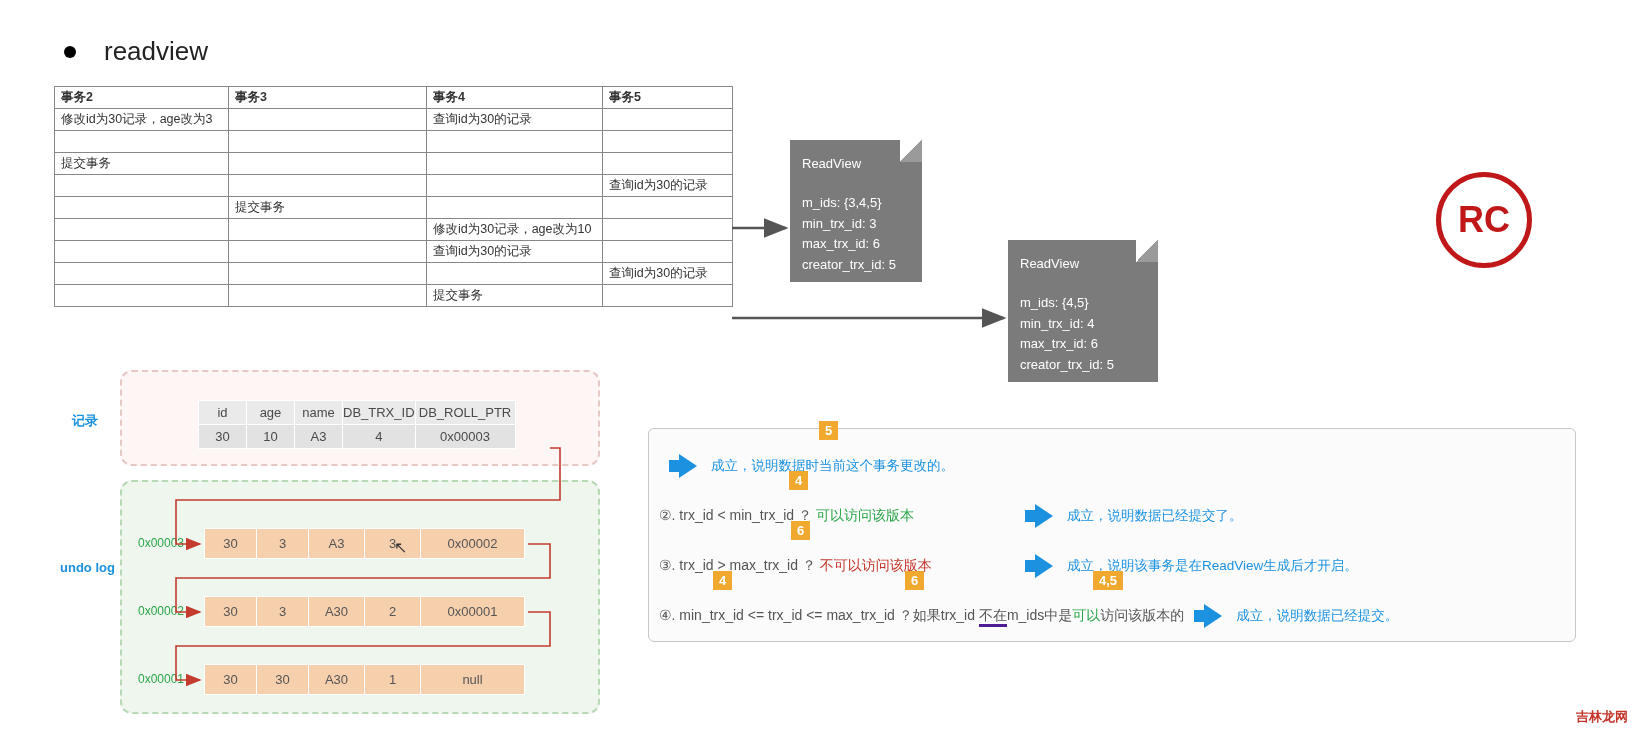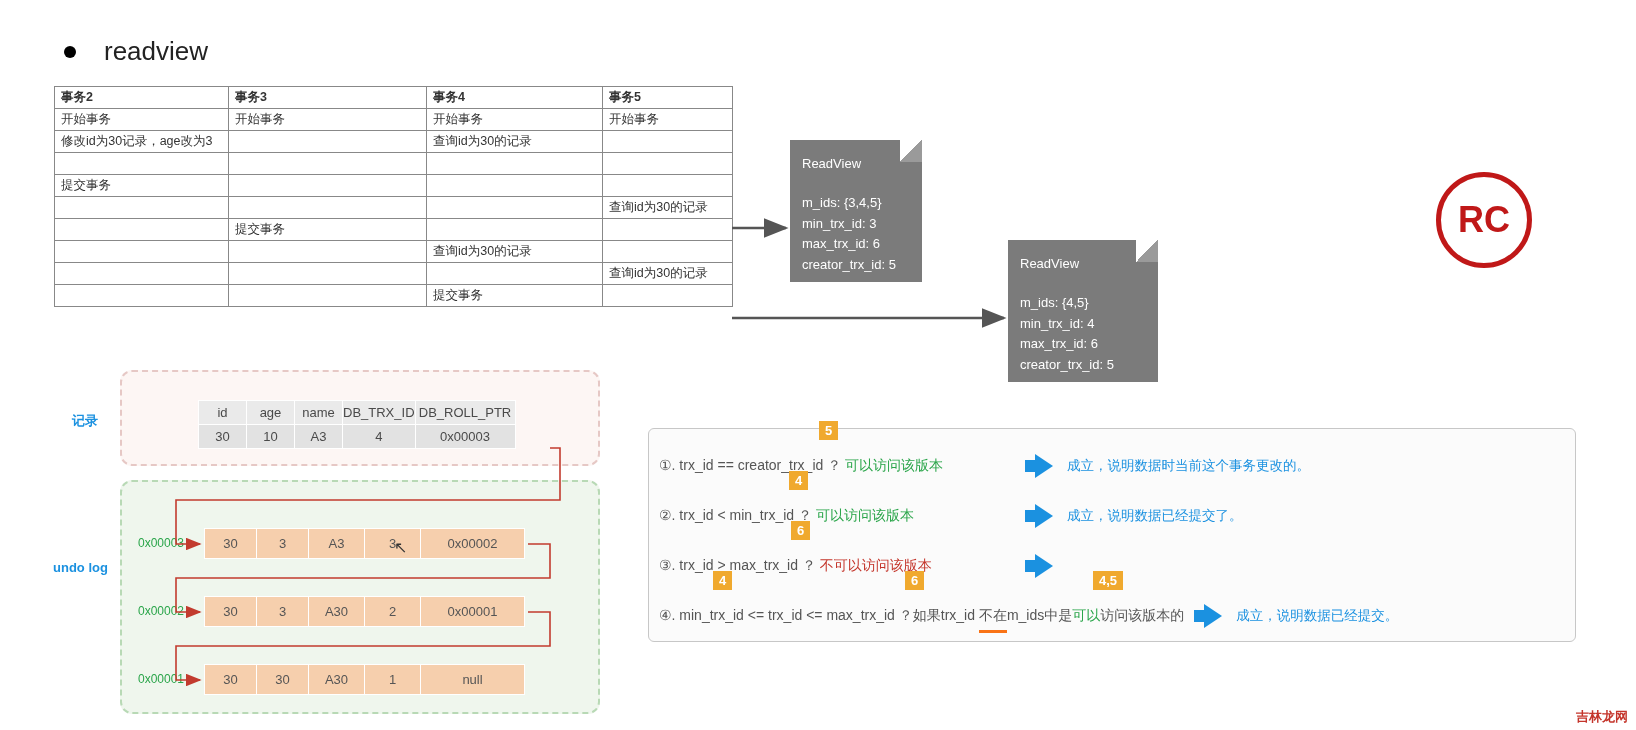--- a/index.html
+++ b/index.html
@@ -17,21 +17,21 @@
   .note { position: absolute; background: #7b7b7b; color: #fff; font-size: 13px; line-height: 1.6; padding: 14px 18px 10px 12px; }
   .note1 { top: 140px; left: 790px; width: 132px; height: 142px; }
   .note2 { top: 240px; left: 1008px; width: 150px; height: 142px; }
   .note .fold { position: absolute; top: 0; right: 0; width: 22px; height: 22px; background: #fff; }
   .note .fold:after { content: ""; position: absolute; inset: 0; background: linear-gradient(135deg, transparent 50%, #9a9a9a 50%); }
   .note-title { font-weight: 400; margin-bottom: 18px; }
   .record-box { position: absolute; top: 370px; left: 120px; width: 480px; height: 96px; border: 2px dashed #e6c8c5; border-radius: 12px; background: #fdf6f4; }
   .undo-box { position: absolute; top: 480px; left: 120px; width: 480px; height: 234px; border: 2px dashed #b8d9b5; border-radius: 12px; background: #eff6ed; }
   .side-label { position: absolute; font-size: 13px; color: #1b91e0; font-weight: 600; }
   .label-record { top: 412px; left: 72px; }
-  .label-undo { top: 560px; left: 53px; }
+  .label-undo { top: 560px; left: 60px; }
   .mini-tbl { position: absolute; border-collapse: collapse; }
   .mini-tbl th, .mini-tbl td { border: 1px solid #fff; text-align: center; font-size: 13px; color: #4a4a4a; padding: 4px 0; margin-top: 48px; }
   .mini-tbl th { background: #eaeaea; font-weight: 400; }
   .mini-tbl td { background: #e2e2e2; }
   .rec-tbl { top: 400px; left: 198px; }
   .rec-tbl th:nth-child(1), .rec-tbl td:nth-child(1){width:48px}
   .rec-tbl th:nth-child(2), .rec-tbl td:nth-child(2){width:48px}
   .rec-tbl th:nth-child(3), .rec-tbl td:nth-child(3){width:48px}
   .rec-tbl th:nth-child(4), .rec-tbl td:nth-child(4){width:70px}
   .rec-tbl th:nth-child(5), .rec-tbl td:nth-child(5){width:100px}
@@ -53,21 +53,21 @@
   .rc-badge { position: absolute; top: 172px; left: 1436px; width: 96px; height: 96px; border: 5px solid #c01818; border-radius: 50%; display: flex; align-items: center; justify-content: center; color: #c01818; font-size: 36px; font-weight: 600; }
   .rules-box { position: absolute; top: 428px; left: 648px; width: 928px; height: 214px; border: 1px solid #c7c7c7; border-radius: 6px; background: #fbfbfb; padding: 12px 0 0 10px; }
   .rule-line { position: relative; height: 50px; display: flex; align-items: center; font-size: 14px; color: #555; }
   .tag { position: absolute; top: -20px; background: #f0a92e; color: #fff; font-size: 13px; font-weight: 600; padding: 2px 6px; }
   .green { color: #2aa54a; }
   .red { color: #c4352b; }
   .blue-note { color: #1b91e0; font-size: 13.5px; }
   .arrow-right { width: 0; height: 0; border-top: 12px solid transparent; border-bottom: 12px solid transparent; border-left: 18px solid #1b91e0; position: relative; margin: 0 14px 0 20px; }
   .arrow-right:before{content:"";position:absolute;left:-28px;top:-6px;width:12px;height:12px;background:#1b91e0}
   .cursor{position:absolute;top:538px;left:394px;font-size:16px;color:#333}
-  .red-under{border-bottom:3px solid #f97316;padding-bottom:7px}
+  .red-under{border-bottom:3px solid #4c1d95;padding-bottom:1px}
   .watermark{position:absolute;bottom:4px;right:8px;color:#c4352b;font-size:13px;font-weight:600}
   .rule-text{min-width:356px}
 </style>
 </head>
 <body>
 
 <div class="bullet-row">
   <div class="bullet-dot"></div>
   <div class="bullet-title">readview</div>
 </div>
@@ -76,26 +76,20 @@
   <thead>
       <tr>
     <th class="col2">事务2</th>
     <th class="col3">事务3</th>
     <th class="col4">事务4</th>
     <th class="col5">事务5</th>
   </tr>
     </thead>
   <tbody id="tx-body">
       <tr>
-        <td>开始事务</td>
-        <td>开始事务</td>
-        <td>开始事务</td>
-        <td>开始事务</td>
-      </tr>
-      <tr>
         <td>修改id为30记录，age改为3</td>
         <td></td>
         <td>查询id为30的记录</td>
         <td></td>
       </tr>
       <tr>
         <td></td>
         <td></td>
         <td></td>
         <td></td>
@@ -109,20 +103,26 @@
       <tr>
         <td></td>
         <td></td>
         <td></td>
         <td>查询id为30的记录</td>
       </tr>
       <tr>
         <td></td>
         <td>提交事务</td>
         <td></td>
+        <td></td>
+      </tr>
+      <tr>
+        <td></td>
+        <td></td>
+        <td>修改id为30记录，age改为10</td>
         <td></td>
       </tr>
       <tr>
         <td></td>
         <td></td>
         <td>查询id为30的记录</td>
         <td></td>
       </tr>
       <tr>
         <td></td>
@@ -237,34 +237,34 @@
   <path d="M528 612 L550 612 L550 646 L176 646 L176 680 L200 680" fill="none" stroke="#c23b2e" stroke-width="1.6" marker-end="url(#ahr)"></path>
 </svg>
 
 <div class="rc-badge">
     <span>RC</span>
   </div>
 
 <div class="rules-box" id="rules-box">
     <div class="rule-line">
       <div class="tag" style="left: 160px;">5</div>
-      <span class="rule-text">①. trx_id  == creator_trx_id ？ <span class="green">可以访问该版本</span></span>
       <div class="arrow-right"></div>
       <span class="blue-note">成立，说明数据时当前这个事务更改的。</span>
     </div>
     <div class="rule-line">
       <div class="tag" style="left: 130px;">4</div>
       <span class="rule-text">②. trx_id &lt; min_trx_id ？ <span class="green">可以访问该版本</span></span>
       <div class="arrow-right"></div>
       <span class="blue-note">成立，说明数据已经提交了。</span>
     </div>
     <div class="rule-line">
       <div class="tag" style="left: 132px;">6</div>
       <span class="rule-text">③. trx_id &gt; max_trx_id ？ <span class="red">不可以访问该版本</span></span>
       <div class="arrow-right"></div>
+      <span class="blue-note">成立，说明该事务是在ReadView生成后才开启。</span>
     </div>
     <div class="rule-line">
       <div class="tag" style="left: 54px;">4</div>
       <div class="tag" style="left: 246px;">6</div>
       <div class="tag" style="left: 434px;">4,5</div>
       <span class="rule-text">④. min_trx_id &lt;= trx_id &lt;= max_trx_id ？如果trx_id <span class="red-under">不在</span>m_ids中是<span class="green">可以</span>访问该版本的</span>
       <div class="arrow-right"></div>
       <span class="blue-note">成立，说明数据已经提交。</span>
     </div>
   </div>

